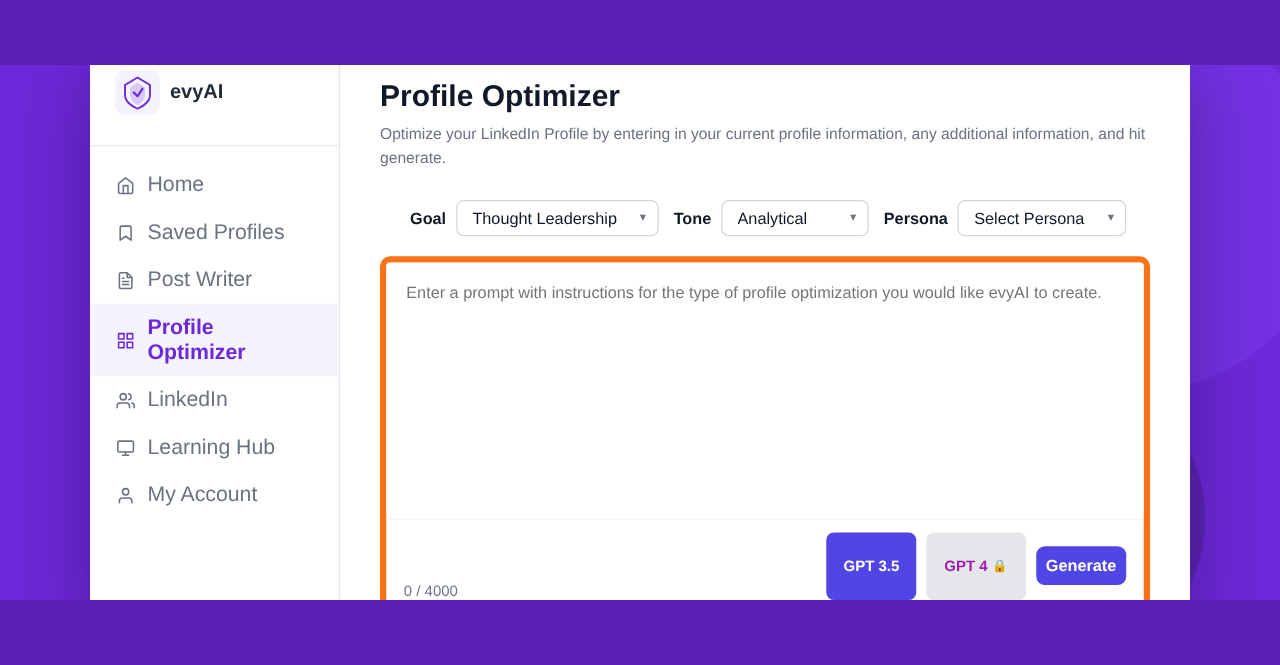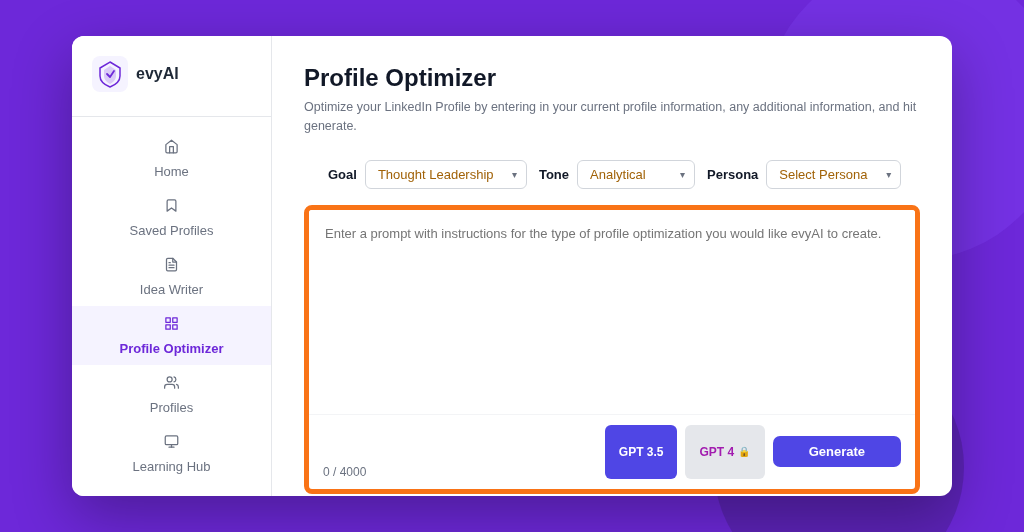--- a/index.html
+++ b/index.html
@@ -7,21 +7,21 @@
       background: #5b21b6;
       display: flex;
       align-items: center;
       justify-content: center;
       min-height: 100vh;
       font-family: -apple-system, BlinkMacSystemFont, 'Segoe UI', sans-serif;
     }
     .outer-wrapper {
       background: #6d28d9;
       width: 1024px;
-      height: 532px;
+      height: 428px;
       display: flex;
       align-items: center;
       justify-content: center;
       position: relative;
       overflow: hidden;
     }
     .outer-wrapper::before {
       content: '';
       position: absolute;
       right: -40px;
@@ -88,25 +88,24 @@
       overflow-y: auto;
       flex: 1;
     }
     .sidebar-item {
       display: flex;
       align-items: center;
       gap: 10px;
       padding: 9px 20px;
       cursor: pointer;
       color: #6b7280;
-      font-size: 13px;
+      font-size: 17px;
       font-weight: 500;
       border-radius: 0;
       transition: background 0.15s;
-      flex-direction: column;
     }
     .sidebar-item.active {
       color: #6d28d9;
       background: #f5f3ff;
       font-weight: 600;
     }
     .sidebar-icon {
       width: 16px;
       height: 16px;
       display: flex;
@@ -154,21 +153,21 @@
       position: relative;
       display: inline-flex;
       align-items: center;
     }
     .select-dropdown {
       appearance: none;
       border: 1px solid #d1d5db;
       border-radius: 6px;
       padding: 6px 32px 6px 12px;
       font-size: 13px;
-      color: #a16207;
+      color: #0f172a;
       background: #fff;
       cursor: pointer;
       outline: none;
     }
     .select-chevron {
       position: absolute;
       right: 10px;
       pointer-events: none;
       color: #6b7280;
       font-size: 10px;
@@ -222,21 +221,21 @@
     .btn-gpt-4 {
       background: #e5e7eb;
       color: #a21caf;
       display: flex;
       align-items: center;
       gap: 4px;
     }
     .btn-generate {
       background: #4f46e5;
       color: #fff;
-      padding: 8px 36px;
+      padding: 8px 8px;
       border-radius: 7px;
       border: none;
       font-size: 13px;
       font-weight: 700;
       cursor: pointer;
     }
     .lock-icon {
       font-size: 10px;
     }
   </style>
@@ -282,21 +281,21 @@
         <div class="sidebar-item">
           <span class="sidebar-icon">
             <svg width="15" height="15" viewBox="0 0 24 24" fill="none" stroke="currentColor" stroke-width="2" stroke-linecap="round" stroke-linejoin="round">
               <path d="M14 2H6a2 2 0 00-2 2v16a2 2 0 002 2h12a2 2 0 002-2V8z"></path>
                 <polyline points="14 2 14 8 20 8"></polyline>
                 <line x1="16" y1="13" x2="8" y2="13"></line>
                 <line x1="16" y1="17" x2="8" y2="17"></line>
                 <polyline points="10 9 9 9 8 9"></polyline>
             </svg>
           </span>
-          <span>Idea Writer</span>
+          <span>Post Writer</span>
         </div>
 
 
         <div class="sidebar-item active">
           <span class="sidebar-icon">
             <svg width="15" height="15" viewBox="0 0 24 24" fill="none" stroke="currentColor" stroke-width="2" stroke-linecap="round" stroke-linejoin="round">
               <rect x="3" y="3" width="7" height="7"></rect>
                 <rect x="14" y="3" width="7" height="7"></rect>
                 <rect x="3" y="14" width="7" height="7"></rect>
                 <rect x="14" y="14" width="7" height="7"></rect>
@@ -307,21 +306,21 @@
 
         <div class="sidebar-item">
           <span class="sidebar-icon">
             <svg width="15" height="15" viewBox="0 0 24 24" fill="none" stroke="currentColor" stroke-width="2" stroke-linecap="round" stroke-linejoin="round">
               <path d="M17 21v-2a4 4 0 00-4-4H5a4 4 0 00-4 4v2"></path>
                 <circle cx="9" cy="7" r="4"></circle>
                 <path d="M23 21v-2a4 4 0 00-3-3.87"></path>
                 <path d="M16 3.13a4 4 0 010 7.75"></path>
             </svg>
           </span>
-          <span>Profiles</span>
+          <span>LinkedIn</span>
         </div>
 
         <div class="sidebar-item">
           <span class="sidebar-icon">
             <svg width="15" height="15" viewBox="0 0 24 24" fill="none" stroke="currentColor" stroke-width="2" stroke-linecap="round" stroke-linejoin="round">
               <rect x="2" y="3" width="20" height="14" rx="2" ry="2"></rect>
                 <line x1="8" y1="21" x2="16" y2="21"></line>
                 <line x1="12" y1="17" x2="12" y2="21"></line>
             </svg>
           </span>

